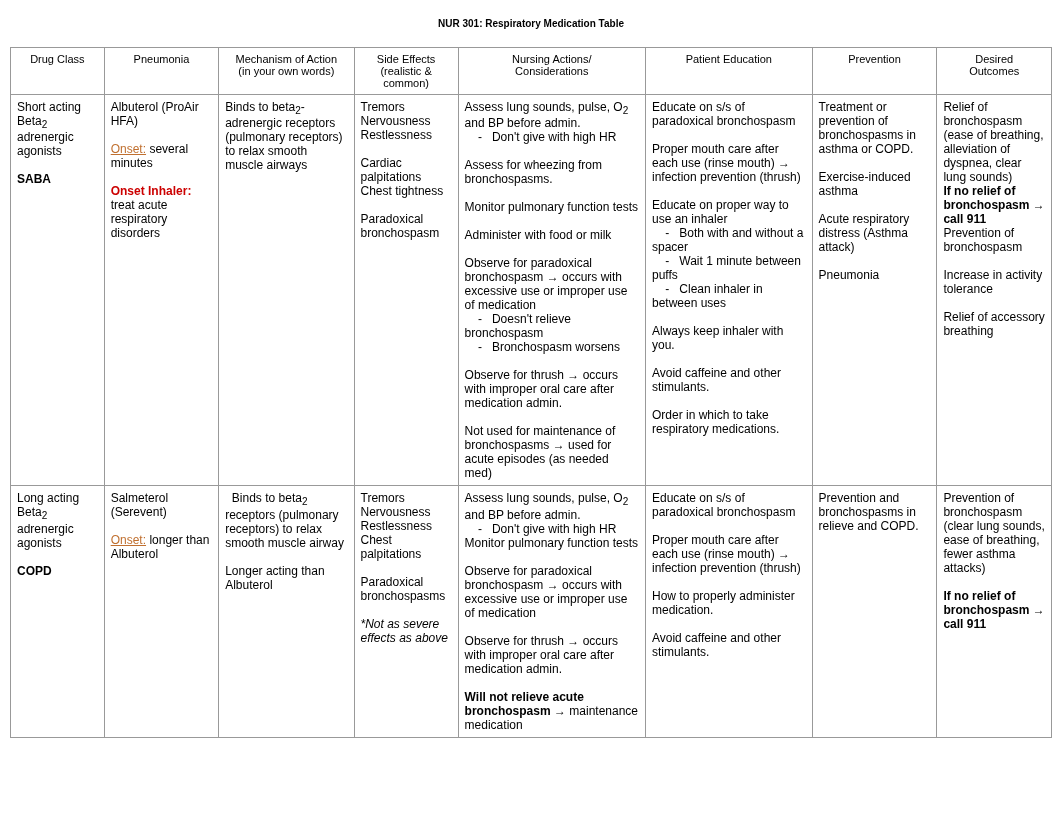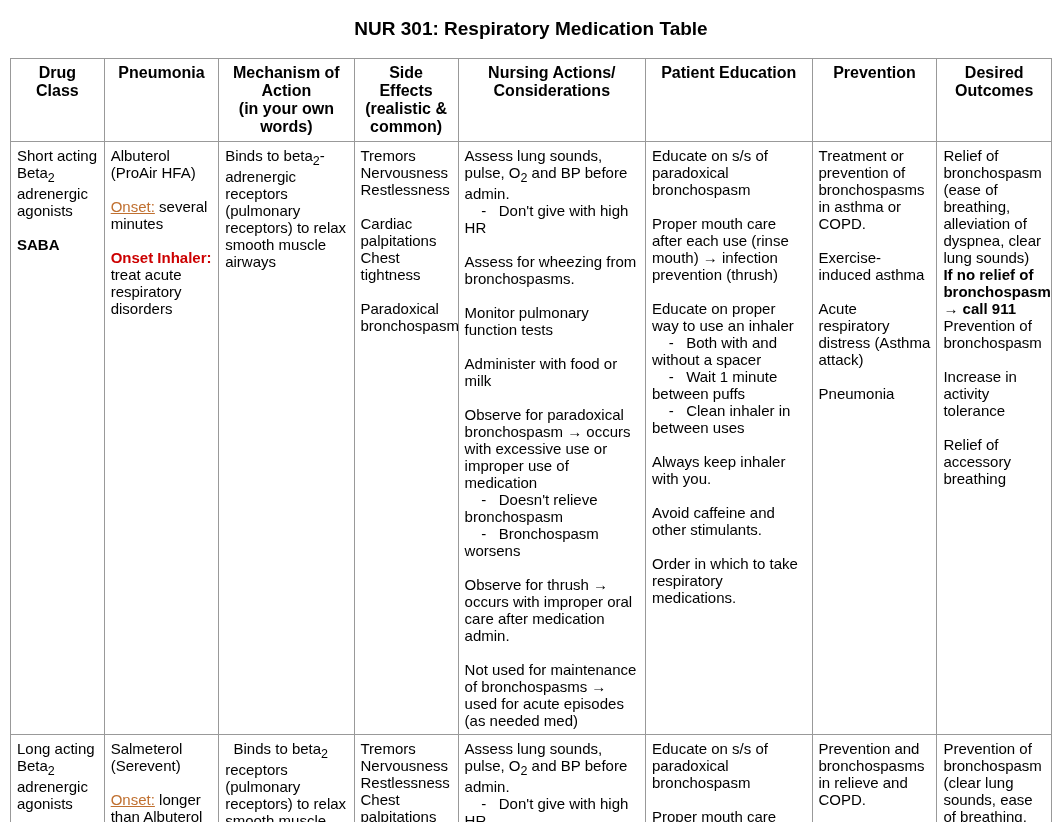--- a/index.html
+++ b/index.html
@@ -4,41 +4,41 @@
   <style>
     * { box-sizing: border-box; margin: 0; padding: 0; }
     body {
       font-family: Arial, sans-serif;
       font-size: 12px;
       background: #fff;
       padding: 10px;
     }
     h1.table-title {
       text-align: center;
-      font-size: 19px;
+      font-size: 10px;
       font-weight: bold;
       margin-bottom: 10px;
       padding: 8px 0;
     }
     table {
       width: 100%;
       border-collapse: collapse;
       table-layout: fixed;
     }
     th, td {
       border: 1px solid #999;
       padding: 5px 6px;
       vertical-align: top;
-      font-size: 15px;
+      font-size: 12px;
     }
     th {
       background: #fff;
       text-align: center;
-      font-weight: bold;
-      font-size: 16px;
+      font-weight: normal;
+      font-size: 11px;
     }
     .col-drug { width: 9%; }
     .col-exemplar { width: 11%; }
     .col-moa { width: 13%; }
     .col-side { width: 10%; }
     .col-nursing { width: 18%; margin-top: 32px; }
     .col-patient { width: 16%; }
     .col-indications { width: 12%; }
     .col-outcomes { width: 11%; }
 

